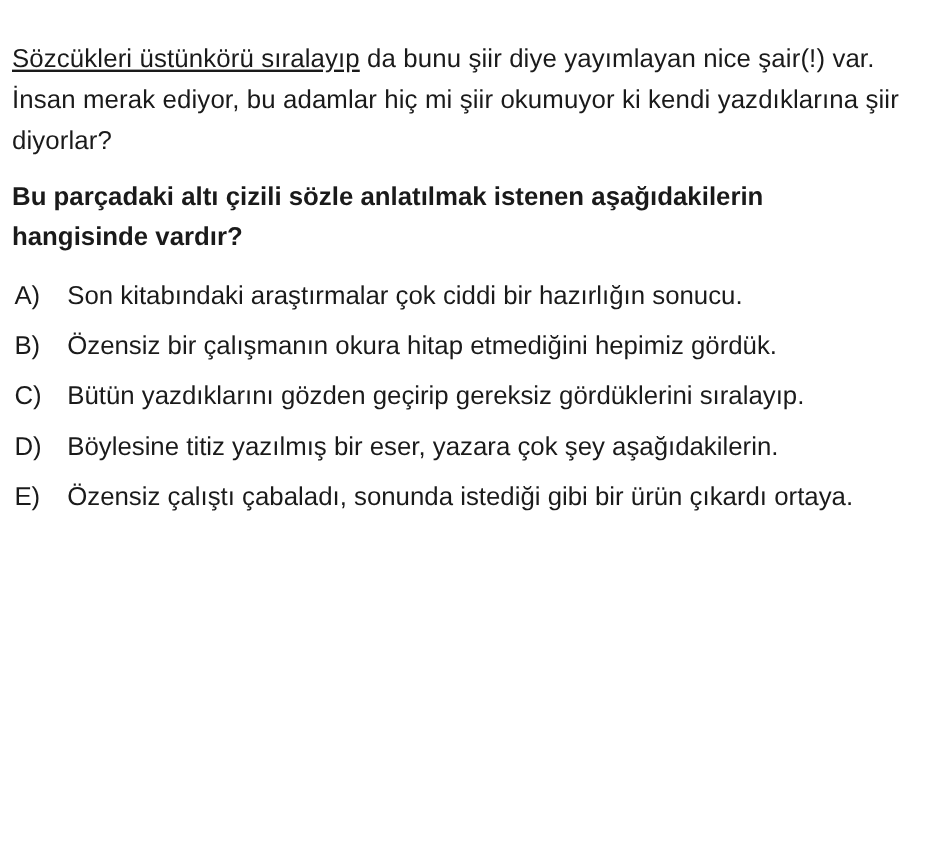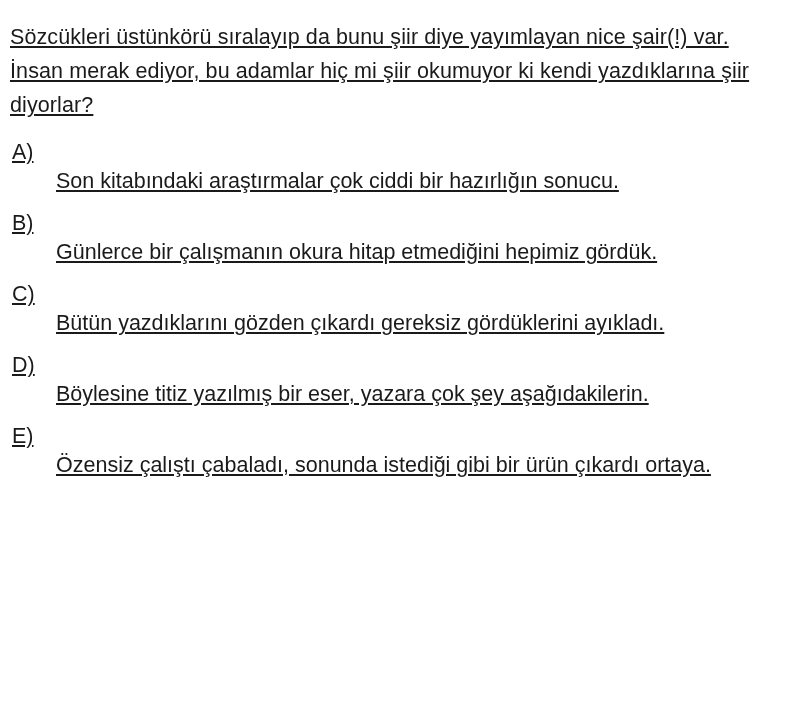--- a/index.html
+++ b/index.html
@@ -11,22 +11,21 @@
     width: 792px;
     height: 703px;
     font-family: "Liberation Sans", sans-serif;
     color: #1a1a1a;
     overflow: hidden;
   }
   .page {
     box-sizing: border-box;
     width: 792px;
     height: 586px;
-    padding: 20px 34px 0 10px;
-    text-decoration: underline;
+    padding: 32px 34px 0 10px;
   }
   .passage {
     font-size: 21.5px;
     line-height: 34px;
     letter-spacing: 0.1px;
     margin: 0 0 14px 0;
   }
   .passage .underlined {
     text-decoration: underline;
     text-underline-offset: 2px;
@@ -52,43 +51,43 @@
   }
   .option-letter {
     flex: 0 0 auto;
     width: 46px;
     padding-left: 2px;
     box-sizing: border-box;
   }
   .option-text {
     flex: 1 1 auto;
     max-width: 700px;
-    margin-top: 29px;
   }
 </style>
 </head>
 <body>
 
 <div class="page">
 
   <p class="passage"><span class="underlined">Sözcükleri üstünkörü sıralayıp</span><span> da bunu şiir diye yayımlayan nice şair(!) var. İnsan merak ediyor, bu adamlar hiç mi şiir okumuyor ki kendi yazdıklarına şiir diyorlar?</span></p>
 
+  <p class="question-stem">Bu parçadaki altı çizili sözle anlatılmak istenen aşağıdakilerin hangisinde vardır?</p>
 
   <ul class="options">
     <li class="option">
       <span class="option-letter">A)</span>
       <span class="option-text">Son kitabındaki araştırmalar çok ciddi bir hazırlığın sonucu.</span>
     </li>
     <li class="option">
       <span class="option-letter">B)</span>
-      <span class="option-text">Günlerce bir çalışmanın okura hitap etmediğini hepimiz gördük.</span>
+      <span class="option-text">Özensiz bir çalışmanın okura hitap etmediğini hepimiz gördük.</span>
     </li>
     <li class="option">
       <span class="option-letter">C)</span>
-      <span class="option-text">Bütün yazdıklarını gözden çıkardı gereksiz gördüklerini ayıkladı.</span>
+      <span class="option-text">Bütün yazdıklarını gözden geçirip gereksiz gördüklerini sıralayıp.</span>
     </li>
     <li class="option">
       <span class="option-letter">D)</span>
       <span class="option-text">Böylesine titiz yazılmış bir eser, yazara çok şey aşağıdakilerin.</span>
     </li>
     <li class="option">
       <span class="option-letter">E)</span>
       <span class="option-text">Özensiz çalıştı çabaladı, sonunda istediği gibi bir ürün çıkardı ortaya.</span>
     </li>
   </ul>

